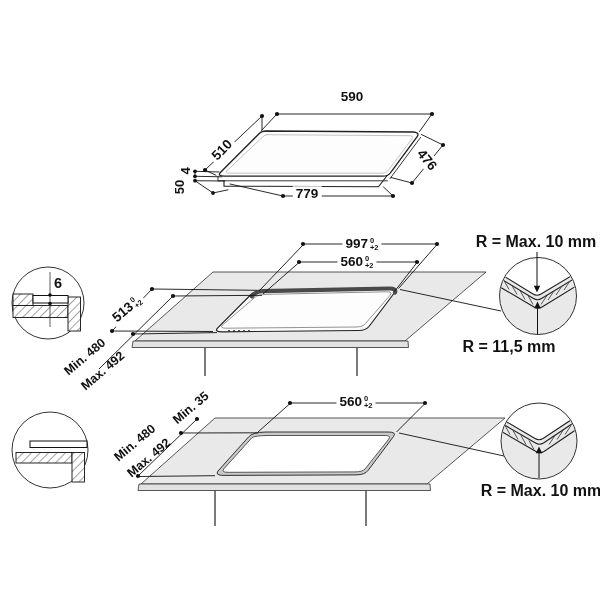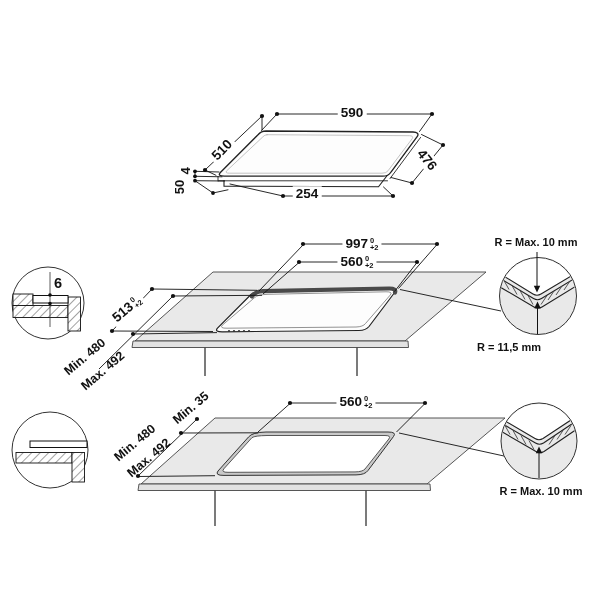--- a/index.html
+++ b/index.html
@@ -9,21 +9,21 @@
   .lbl{position:absolute;transform:translate(-50%,-50%);font-weight:bold;color:#111;
        font-size:13.5px;line-height:1;white-space:nowrap;z-index:2;}
   .bg{background:#fff;padding:1px 3px;}
   .r-90{transform:translate(-50%,-50%) rotate(-90deg);}
   .r-46{transform:translate(-50%,-50%) rotate(-46deg);}
   .r51{transform:translate(-50%,-50%) rotate(51deg);}
   .r-40{transform:translate(-50%,-50%) rotate(-40deg);}
   .tol-lbl{display:flex;align-items:center;gap:2px;}
   .tol{display:flex;flex-direction:column;font-size:7.5px;line-height:7px;font-weight:bold;}
   .minmax{font-size:12.5px;}
-  .rlbl{font-size:11px;}
+  .rlbl{font-size:16px;}
   .six{font-size:14.5px;}
 </style>
 </head>
 <body>
 
 <div id="stage">
 
 <svg width="600" height="600" viewBox="0 0 600 600">
   <defs>
     <pattern id="hatch" width="6" height="6" patternUnits="userSpaceOnUse" patternTransform="rotate(45)">
@@ -185,25 +185,25 @@
           <path d="M 505,425.5 L 510,434.5 M 513,430.5 L 518,439.5 M 521,435.5 L 526,444.5 M 529,440.5 L 534,449.5"></path>
           <path d="M 571,425.5 L 565,434.5 M 563,430.5 L 557,439.5 M 555,435.5 L 549,444.5"></path>
         </g>
       </g>
       <path d="M 539,478 L 539,452" stroke="#111" stroke-width="1" fill="none"></path>
       <path d="M 539,446.5 L 535.8,453.2 L 542.2,453.2 Z" fill="#111"></path>
     </g>
   </g>
 </svg>
 
-  <div class="lbl bg" style="left:352px;top:113px">590</div>
+  <div class="lbl bg" style="left:352px;top:97px">590</div>
   <div class="lbl bg r-46" style="left:222px;top:150px">510</div>
   <div class="lbl r-90" style="left:185px;top:170.5px;font-size:13px">4</div>
   <div class="lbl r-90" style="left:179px;top:186.5px;font-size:13px">50</div>
-  <div class="lbl bg" style="left:307px;top:194px">254</div>
+  <div class="lbl bg" style="left:307px;top:194px">779</div>
   <div class="lbl bg r51" style="left:427px;top:160px">476</div>
 
   <div class="lbl bg tol-lbl" style="left:362px;top:243.5px">
     <span>997</span>
     <span class="tol">
         <span>0</span>
         <span>+2</span>
       </span>
   </div>
   <div class="lbl bg tol-lbl" style="left:357px;top:261.5px">

